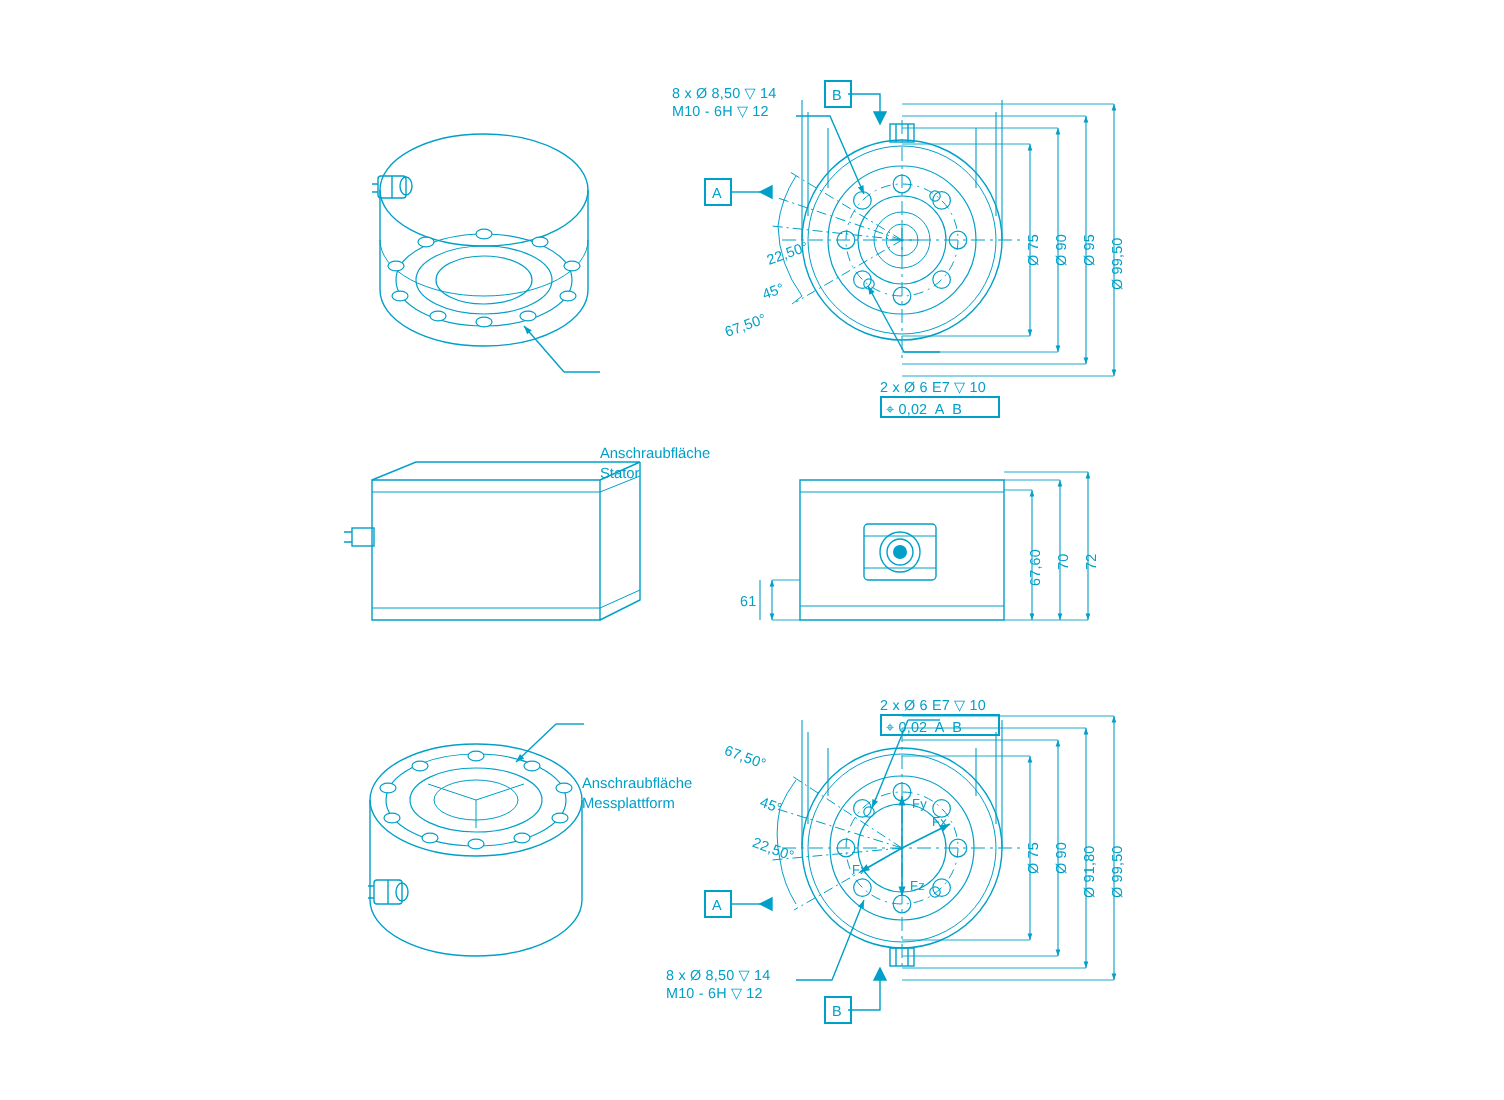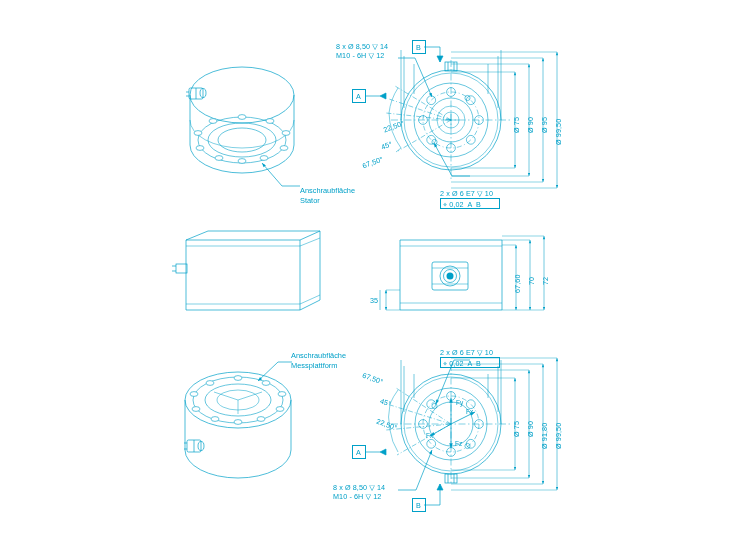--- a/index.html
+++ b/index.html
@@ -44,20 +44,21 @@
     left: 0; top: 0;
     width: 752px;
     height: 550px;
   }
   .cap {
     position: absolute;
     font-size: 7.4px;
     color: #00a0c8;
     white-space: pre;
     line-height: 1.3;
+    margin-top: 36px;
   }
 </style>
 </head>
 <body>
 
 <div id="sheet">
 
   <svg class="draw" viewBox="0 0 752 550" xmlns="http://www.w3.org/2000/svg">
     <defs>
       <marker id="arr" markerWidth="7" markerHeight="7" refX="6" refY="2.2" orient="auto">
@@ -391,21 +392,21 @@
 
   <div class="lbl" style="left:383px; top:122px; transform:rotate(-20deg);">22,50°</div>
   <div class="lbl" style="left:381px; top:141px; transform:rotate(-20deg);">45°</div>
   <div class="lbl" style="left:362px; top:158px; transform:rotate(-20deg);">67,50°</div>
 
   <div class="lbl rot90" style="left:512px; top:133px;">Ø 75</div>
   <div class="lbl rot90" style="left:526px; top:133px;">Ø 90</div>
   <div class="lbl rot90" style="left:540px; top:133px;">Ø 95</div>
   <div class="lbl rot90" style="left:554px; top:145px;">Ø 99,50</div>
 
-  <div class="lbl" style="left:370px; top:296px;">35</div>
+  <div class="lbl" style="left:370px; top:296px;">61</div>
   <div class="lbl rot90" style="left:513px; top:293px;">67,60</div>
   <div class="lbl rot90" style="left:527px; top:285px;">70</div>
   <div class="lbl rot90" style="left:541px; top:285px;">72</div>
 
   <div class="lbl" style="left:440px; top:348px;">2 x Ø 6 E7 ▽ 10</div>
   <div class="frame-box" style="left:440px; top:357px; width:60px; height:11px;"></div>
   <div class="lbl" style="left:443px; top:359px;">⌖ 0,02  A  B</div>
 
   <div class="lbl" style="left:333px; top:483px;">8 x Ø 8,50 ▽ 14</div>
   <div class="lbl" style="left:333px; top:492px;">M10 - 6H ▽ 12</div>

